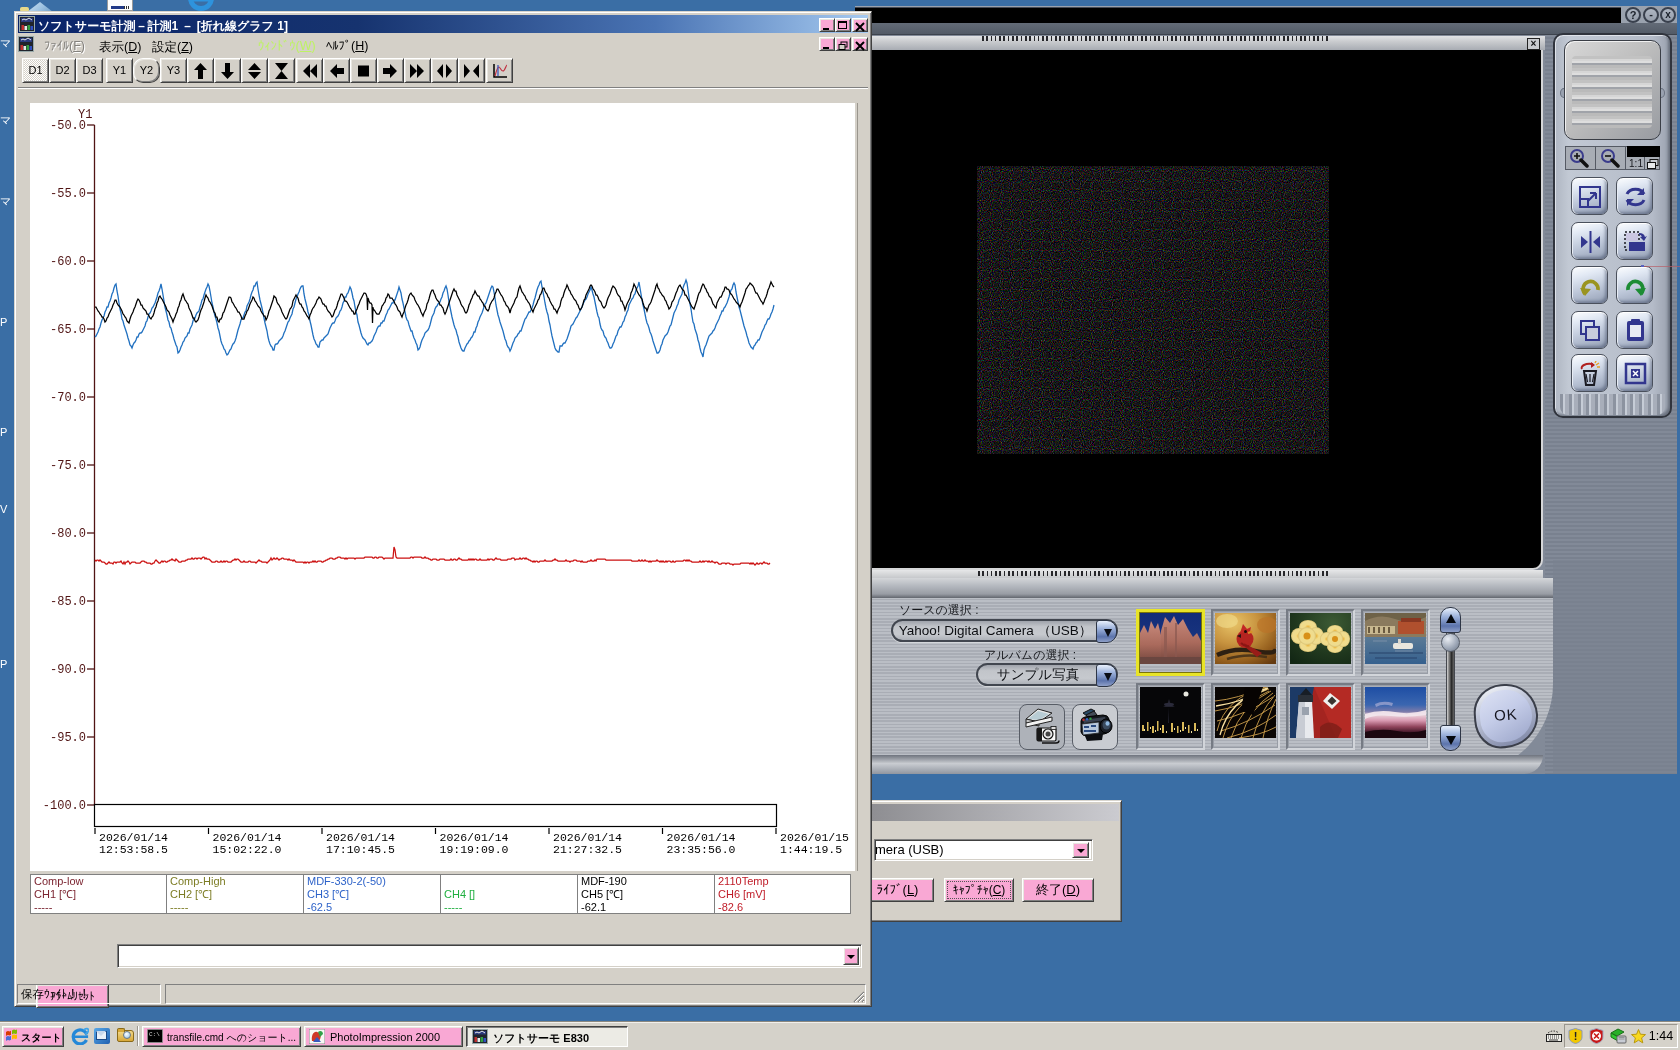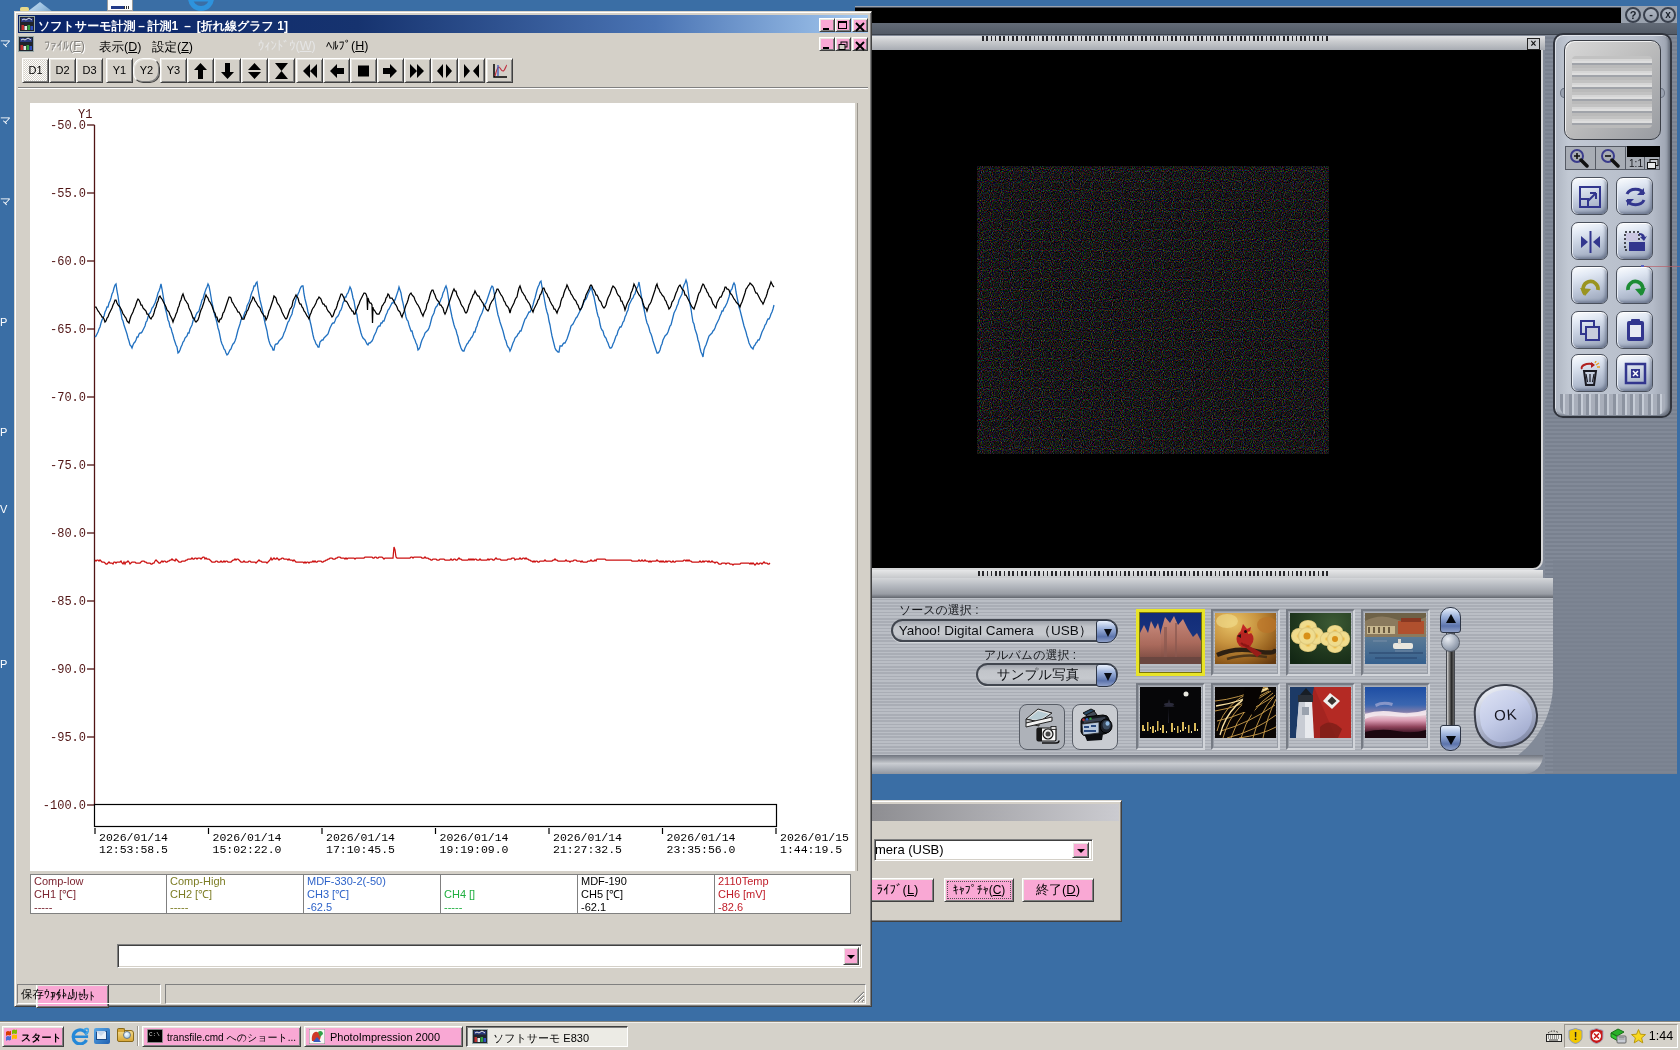--- a/index.html
+++ b/index.html
@@ -486,21 +486,21 @@
       <path d="M3 4l2-1 2 1 3-2 3 2" stroke="#e8e8e8" stroke-width="1" fill="none"></path>
       <rect x="2.5" y="9" width="2.5" height="5" fill="#c03030"></rect>
       <rect x="5.5" y="10" width="2.5" height="4" fill="#e8e8e8"></rect>
       <rect x="8.5" y="9" width="2.5" height="5" fill="#30a040"></rect>
       <rect x="11.5" y="10" width="2.5" height="4" fill="#3050c0"></rect>
     </svg>
  <div class="abs" style="left:44px;top:39px;font-size:12.5px;color:#84827e;text-shadow:1px 1px 0 #fff;">ﾌｧｲﾙ(<u>F</u>)</div>
  <div class="abs" style="left:99px;top:39px;font-size:12.5px;color:#000;">表示(<u>D</u>)</div>
  <div class="abs" style="left:152px;top:39px;font-size:12.5px;color:#000;">設定(<u>Z</u>)</div>
  <div class="abs" style="left:205px;top:39px;font-size:12.5px;color:#000;margin-top:24px;">測定(<u>S</u>)</div>
- <div class="abs" style="left:258px;top:39px;font-size:12.5px;color:#e5e5e5;">ｳｨﾝﾄﾞｳ(<u>W</u>)</div>
+ <div class="abs" style="left:258px;top:39px;font-size:12.5px;color:#bef264;">ｳｨﾝﾄﾞｳ(<u>W</u>)</div>
  <div class="abs" style="left:326px;top:39px;font-size:12.5px;color:#000;">ﾍﾙﾌﾟ(<u>H</u>)</div>
  <div class="abs btn tbt" style="left:819px;top:37px;">
       <span class="mn"></span>
     </div>
  <div class="abs btn tbt" style="left:835px;top:37px;"><svg width="14" height="12">
         <rect x="5" y="2" width="6" height="5" fill="none" stroke="#000"></rect>
         <rect x="3" y="4.5" width="6" height="5" fill="#d4d0c8" stroke="#000"></rect>
       </svg></div>
  <div class="abs btn tbt" style="left:852px;top:37px;"><svg width="14" height="12">
         <path d="M3 2l8 8M11 2l-8 8" stroke="#000" stroke-width="2"></path>
@@ -709,21 +709,21 @@
  <div class="abs btn-dn" style="left:466px;top:1026px;width:162px;height:21px;background:#ECEBE5;"></div>
  <svg class="abs" style="left:472px;top:1029px;" width="16" height="15">
       <rect x="0.5" y="0.5" width="15" height="14" fill="#20242c" stroke="#9aa"></rect>
       <rect x="2" y="2" width="12" height="3.5" fill="#2a3a7c"></rect>
       <path d="M3 4l2-1 2 1 3-2 3 2" stroke="#e8e8e8" stroke-width="1" fill="none"></path>
       <rect x="2.5" y="8" width="2.5" height="5" fill="#c03030"></rect>
       <rect x="5.5" y="9" width="2.5" height="4" fill="#e8e8e8"></rect>
       <rect x="8.5" y="8" width="2.5" height="5" fill="#30a040"></rect>
       <rect x="11.5" y="9" width="2.5" height="4" fill="#3050c0"></rect>
     </svg>
- <div class="abs tbtxt" style="left:493px;top:1031px;width:130px;font-size:11px;font-weight:normal;">ソフトサーモ  E830</div>
+ <div class="abs tbtxt" style="left:493px;top:1031px;width:130px;font-size:11px;font-weight:bold;">ソフトサーモ  E830</div>
 
  <svg class="abs" style="left:1546px;top:1029px;" width="17" height="13">
       <rect x="0.5" y="5.5" width="15" height="7" fill="#f0efea" stroke="#222"></rect>
       <path d="M2 7h1M4 7h1M6 7h1M8 7h1M10 7h1M12 7h1M2 9h1M4 9h1M6 9h1M8 9h1M10 9h1M12 9h1M3 11h9" stroke="#222" stroke-width="0.9"></path>
       <path d="M2 4 q5 -4 11 0" fill="none" stroke="#222" stroke-dasharray="1.5 1.5"></path>
     </svg>
  <div class="abs" style="left:1564px;top:1024px;width:114px;height:24px;border:1px solid;border-color:#9a968e #fff #fff #9a968e;"></div>
  <svg class="abs" style="left:1568px;top:1028px;" width="15" height="16">
       <path d="M7.5 0.5 L14 2.5 V9 C14 13 10 15 7.5 15.5 C5 15 1 13 1 9 V2.5 Z" fill="#f2c800" stroke="#8a98b8"></path>
       <text x="7.5" y="12" text-anchor="middle" font-size="11" font-weight="bold" fill="#222">!</text>

